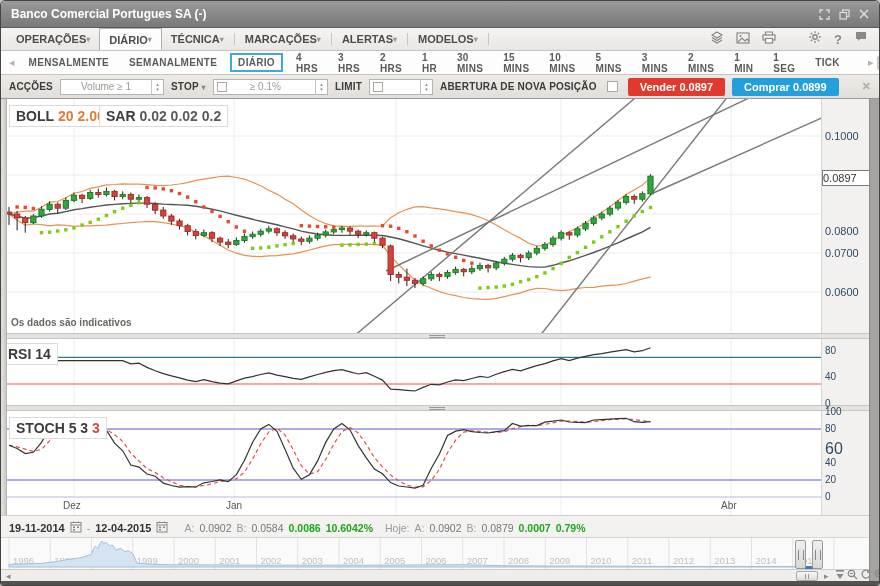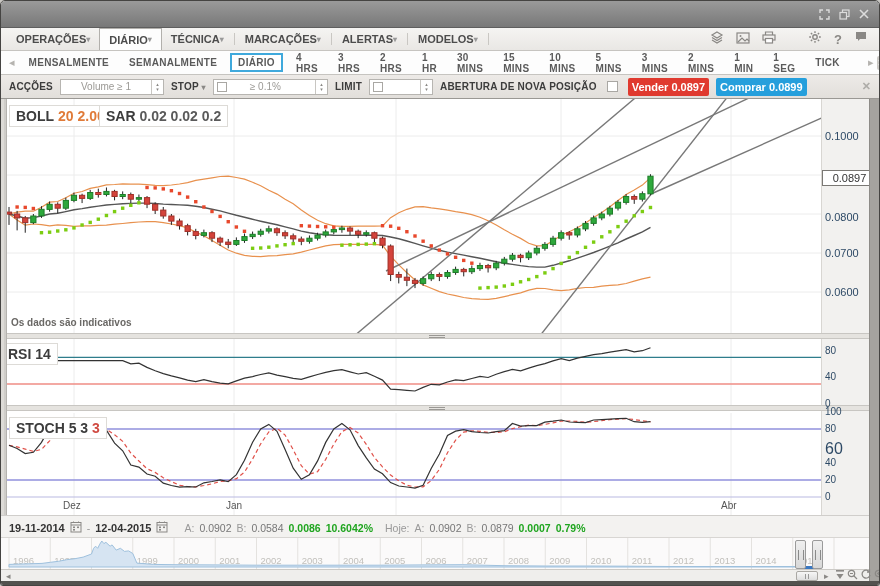--- a/index.html
+++ b/index.html
@@ -39,21 +39,21 @@
     display:flex; align-items:center; gap:7px; padding:0 8px; }
   .ob-label{ font-size:10px; font-weight:bold; color:#3c3c3c; letter-spacing:.2px; }
   .ob-box{ display:flex; align-items:center; height:16px; background:#fff;
     border:1px solid #b7b5b1; font-size:10px; color:#9b9995; }
   .ob-box .txt{ padding:0 20px; white-space:nowrap; }
   .spin{ width:12px; height:100%; border-left:1px solid #c8c6c2; display:flex; flex-direction:column;
     align-items:center; justify-content:center; color:#8a8885; font-size:5px; line-height:5px; }
   .cb{ width:10px; height:10px; background:#fff; border:1px solid #a9a7a3; margin:0 3px; }
   .caret-s{ font-size:8px; color:#8a8885; }
   .btn{ height:18px; border-radius:2px; color:#fff; font-size:11px; font-weight:bold;
-    padding:0 4px; line-height:18px; }
+    padding:0 12px; line-height:18px; }
   .ob-close{ margin-left:auto; color:#aeaca8; font-weight:bold; font-size:11px; }
   
   #chartRegion{ position:absolute; left:0; top:98px; width:880px; height:482px; background:#fff; }
   .panel-svg{ position:absolute; left:0; }
   .axis-strip{ position:absolute; left:820px; top:0; width:48px; height:416px; background:#f2f1ef;
     border-left:1px solid #d8d6d2; }
   .dark-strip{ position:absolute; left:868px; top:0; width:12px; height:482px; background:#a5a39f;
     border-left:1px solid #8e8c88; }
   .left-strip{ position:absolute; left:0; top:0; width:6px; height:416px; background:#dddbd7;
     border-right:1px solid #b5b3af; box-shadow:inset -2px 0 0 #cfcdc9; }
@@ -61,21 +61,21 @@
     border-top:1px solid #c8c6c2; border-bottom:1px solid #c8c6c2; }
   .grip{ position:absolute; left:428px; top:1px; width:16px; height:3px;
     border-top:1px solid #9a9894; border-bottom:1px solid #9a9894; }
   .chip{ position:absolute; background:#fff; border:1px solid #dddbd7; padding:2px 6px;
     font-size:14px; font-weight:bold; color:#3c3c3c; white-space:nowrap; }
   .chip .p1{ color:#e07b39; font-weight:bold; }
   .chip .p2{ color:#5a5a5a; font-weight:bold; }
   .chip .p3{ color:#d04a42; font-weight:bold; }
   .y-tick{ position:absolute; left:824px; font-size:11px; color:#2e4a66; }
   .price-box{ position:absolute; left:821px; width:55px; height:16px; background:#fff;
-    border:1px solid #7a7874; font-size:11px; color:#333; text-align:center; line-height:15px; }
+    border:1px solid #7a7874; font-size:11px; color:#333; text-align:left; line-height:15px; }
   .disclaimer{ position:absolute; left:10px; top:218px; font-size:10px; color:#6a6865;font-weight:bold; }
   
   .statusbar{ position:absolute; left:0; top:514px; width:868px; height:22px; background:#f3f2f0;
     border-top:1px solid #d0cecb; display:flex; align-items:center; gap:5px; padding:12px 8px;
     font-size:10.5px; color:#777; }
   .statusbar .date{ font-weight:bold; color:#333; font-size:11px; }
   .statusbar .lbl{ color:#999; }
   .statusbar .grn{ color:#1fa51f; font-weight:bold; }
   .cal{ display:inline-block; }
   
@@ -98,20 +98,21 @@
     gap:2px; align-items:center; }
   .bottomedge{ position:absolute; left:0; top:580px; width:880px; height:6px; background:#53524f; }
   text{ font-family:"Liberation Sans", sans-serif; }
 </style>
 </head>
 <body>
 
 <div id="window">
 
   <div class="titlebar">
+    <span class="title">Banco Comercial Portugues SA (-)</span>
     <span class="win-icons">
       <span>
           <svg width="11" height="11" viewBox="0 0 11 11" fill="none" stroke="#dcdcdc" stroke-width="1.4">
             <path d="M1 4 V1 H4 M7 1 H10 V4 M10 7 V10 H7 M4 10 H1 V7"></path>
           </svg>
         </span>
       <span>
           <svg width="11" height="11" viewBox="0 0 11 11" fill="none" stroke="#dcdcdc" stroke-width="1.2">
             <rect x="3.5" y="1" width="6.5" height="6.5"></rect>
             <rect x="1" y="3.5" width="6.5" height="6.5" fill="#888"></rect>
@@ -508,21 +509,21 @@
           <rect x="615.2999999999998" y="125.9" width="3.4" height="3.4" fill="#7ccd12"></rect>
           <rect x="623.4199999999998" y="120.5" width="3.4" height="3.4" fill="#7ccd12"></rect>
           <rect x="631.5399999999998" y="115.1" width="3.4" height="3.4" fill="#7ccd12"></rect>
           <rect x="639.6599999999999" y="110.8" width="3.4" height="3.4" fill="#7ccd12"></rect>
           <rect x="647.7799999999999" y="106.8" width="3.4" height="3.4" fill="#7ccd12"></rect>
         </g>
       </svg>
     <div class="axis-strip"></div>
     <div id="yTicks">
         <div class="y-tick" style="top:31px">0.1000</div>
-        <div class="y-tick" style="top:112px">0.0800</div>
+        <div class="y-tick" style="top:126px">0.0800</div>
         <div class="y-tick" style="top:148px">0.0700</div>
         <div class="y-tick" style="top:187.00000000000003px">0.0600</div>
       </div>
     <div class="price-box" style="top:71px;">0.0897</div>
 
     <div class="chip" style="left:8px;top:6px;">
       <span>BOLL</span>&nbsp;<span class="p1">20 2.00</span>
     </div>
     <div class="chip" style="left:98px;top:6px;">
       <span>SAR</span>&nbsp;<span class="p2">0.02 0.02 0.2</span>

